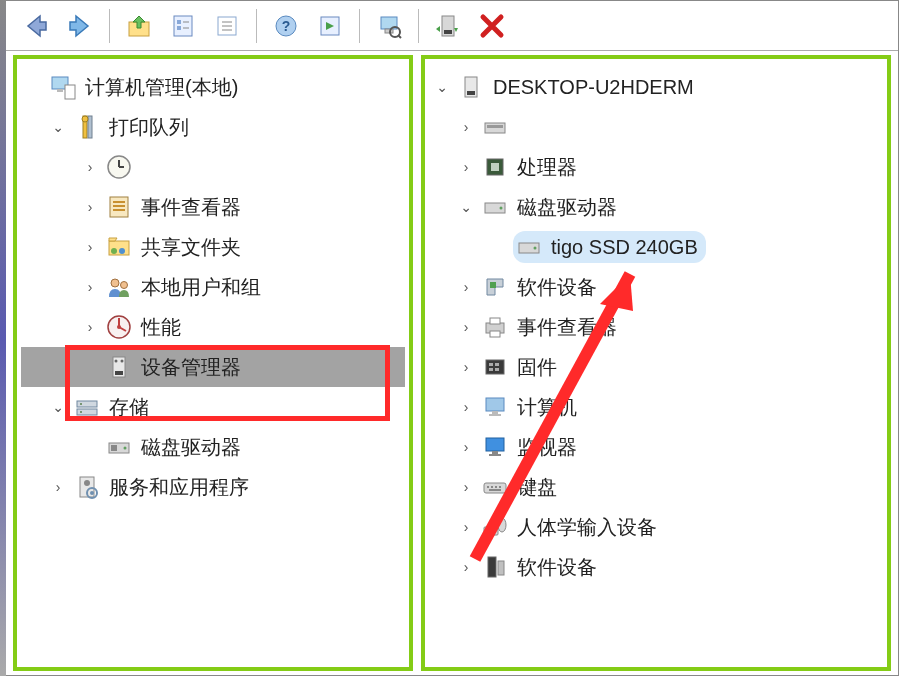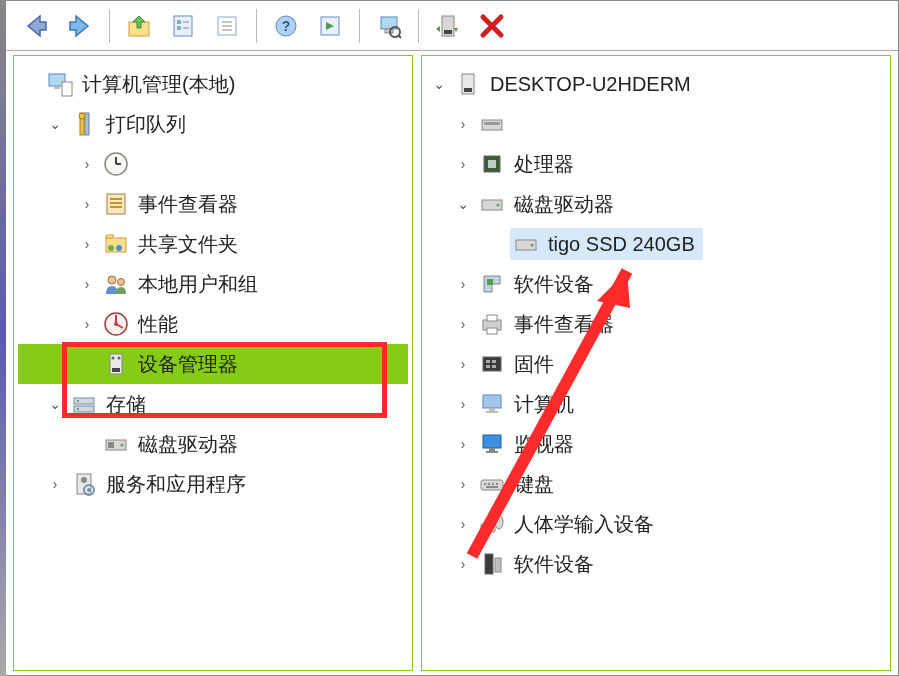--- a/index.html
+++ b/index.html
@@ -36,21 +36,21 @@
       width: 1px; height: 34px;
       background: #bbb;
       margin: 0 4px;
     }
     .panes {
       display: flex;
       height: calc(100% - 50px);
       margin-left: 8px;
     }
     .pane {
-      border: 1px solid #84cc16;
+      border: 4px solid #84cc16;
       margin: 4px;
       padding: 8px 4px;
       overflow: hidden;
       background: #fff;
     }
     .pane-left { width: 400px; position: relative; }
     .pane-right { width: 470px; position: relative; }
     .tree-row {
       display: flex;
       align-items: center;
@@ -71,21 +71,21 @@
       margin-right: 8px;
       flex-shrink: 0;
     }
     .tree-label {
       color: #222;
     }
     .indent-0 { padding-left: 4px; }
     .indent-1 { padding-left: 28px; }
     .indent-2 { padding-left: 60px; }
     .selected {
-      background: #84cc16;
+      background: #a3a3a3;
     }
     .selected-light {
       background: #d5e9fa;
     }
     .highlight-box {
       position: absolute;
       border: 5px solid #ff2a2a;
       left: 48px; top: 286px;
       width: 325px; height: 76px;
       pointer-events: none;
@@ -330,21 +330,21 @@
       <span class="chevron">⌄</span>
       <svg class="tree-icon" viewBox="0 0 28 28">
         <rect x="4" y="10" width="20" height="10" fill="#d8d8d8" stroke="#888"></rect>
         <circle cx="20" cy="15" r="1.5" fill="#60a060"></circle>
       </svg>
       <span class="tree-label">磁盘驱动器</span>
     </div>
 
     <div class="tree-row indent-2">
       <span class="chevron"></span>
-      <span class="selected-light" style="display:flex;align-items:center;padding:2px 8px 2px 2px;border-radius:2px;">
+      <span class="selected-light" style="display:flex;align-items:center;padding:2px 8px 2px 2px;border-radius:12px;">
         <svg class="tree-icon" viewBox="0 0 28 28">
           <rect x="4" y="10" width="20" height="10" fill="#d8d8d8" stroke="#888"></rect>
           <circle cx="20" cy="15" r="1.5" fill="#60a060"></circle>
         </svg>
         <span class="tree-label">tigo SSD 240GB</span>
       </span>
     </div>
 
     <div class="tree-row indent-1">
       <span class="chevron">›</span>

